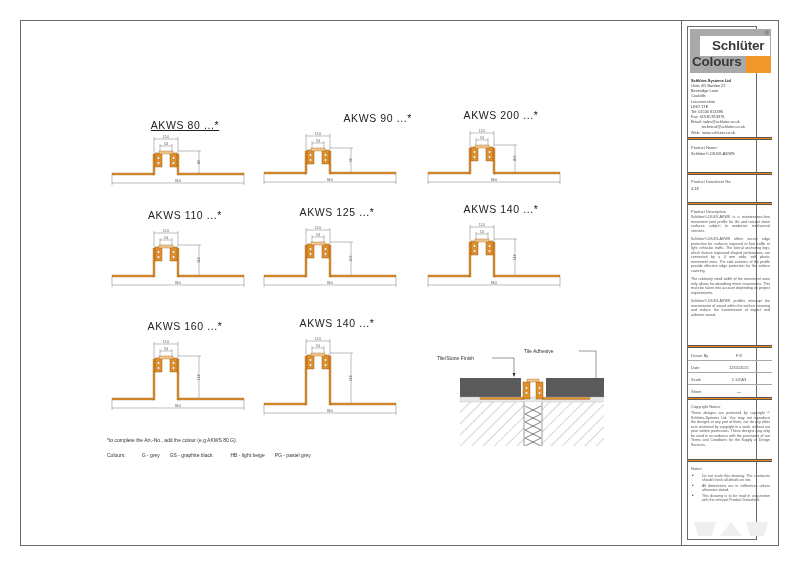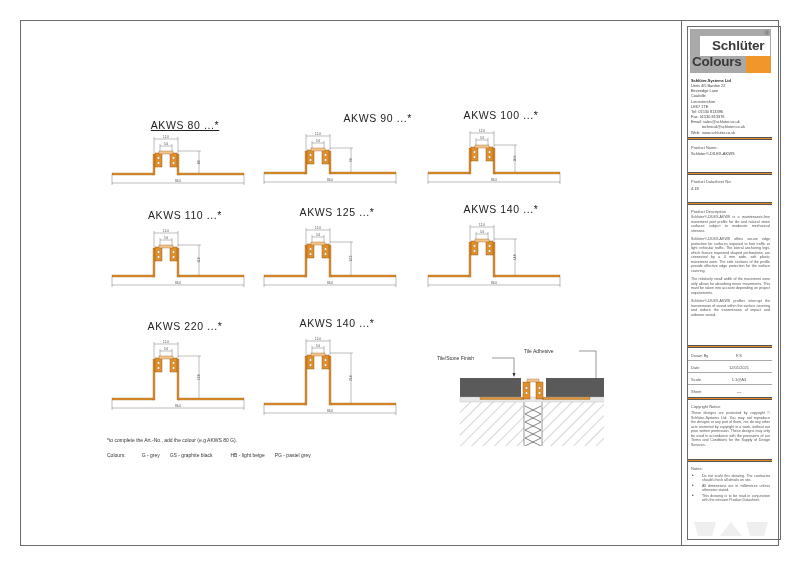--- a/index.html
+++ b/index.html
@@ -16,21 +16,21 @@
   .profile svg { position: absolute; left: 0; top: 20px; }
 
   .note-line { position: absolute; font-size: 5px; color: #333; white-space: nowrap; }
   .colours { position: absolute; left: 86px; top: 431px; font-size: 5px; color: #333; display: flex; gap: 10px; }
   .colours span { white-space: nowrap; }
 
   .section { position: absolute; left: 403px; top: 325px; width: 180px; height: 100px; }
   .section .lbl { position: absolute; font-size: 5px; color: #333; white-space: nowrap; }
 
   
-  .sidebar { position: absolute; left: 687px; top: 26px; width: 94px; height: 514px; border: 1px solid #6b6b6b; }
+  .sidebar { position: absolute; left: 687px; top: 26px; width: 70px; height: 514px; border: 1px solid #6b6b6b; }
   .logo { position: absolute; left: 2px; top: 2px; width: 81px; height: 44px; background: #a9a9a9; }
   .logo .white { position: absolute; left: 10px; top: 7px; width: 70px; height: 20px; background: #fff; }
   .logo .orange { position: absolute; left: 56px; top: 27px; width: 25px; height: 17px; background: #f0962a; }
   .logo .w1 { position: absolute; left: 22px; top: 9px; font-size: 13.5px; font-weight: bold; color: #3a3a3a; letter-spacing: -0.2px; }
   .logo .w2 { position: absolute; left: 2px; top: 25px; font-size: 13.5px; font-weight: bold; color: #3a3a3a; letter-spacing: -0.2px; }
   .logo .reg { position: absolute; right: 2px; top: 1px; font-size: 6px; color: #555; }
 
   .addr { position: absolute; left: 3px; top: 51px; width: 80px; font-size: 3.9px; line-height: 5.15px; color: #444; }
   .addr .co { font-weight: bold; color: #222; }
 
@@ -114,21 +114,21 @@
         <line x1="68" y1="18" x2="91" y2="18" stroke="#555" stroke-width="0.4"></line>
         <line x1="89" y1="18" x2="89" y2="42" stroke="#555" stroke-width="0.4"></line>
         <text x="87" y="33" font-size="3" text-anchor="middle" fill="#444" transform="rotate(-90 87 30)" font-family="Liberation Sans, sans-serif">9.0</text>
         <line x1="2" y1="52" x2="134" y2="52" stroke="#555" stroke-width="0.4"></line>
         <line x1="2" y1="44" x2="2" y2="54" stroke="#555" stroke-width="0.4"></line>
         <line x1="134" y1="44" x2="134" y2="54" stroke="#555" stroke-width="0.4"></line>
         <text x="68" y="51" font-size="3" text-anchor="middle" fill="#444" font-family="Liberation Sans, sans-serif">86.0</text>
       </svg>
   </div>
   <div class="profile" style="left:405px; top:86px;">
-    <div class="ptitle" style="top:2px;">AKWS 100 ...*</div>
+    <div class="ptitle" style="top:2px;">AKWS 200 ...*</div>
     <svg width="150" height="70" class="pdraw">
         <rect x="2" y="45" width="42" height="2" fill="#e3902a" stroke="#7a4a10" stroke-width="0.3"></rect>
         <rect x="68" y="45" width="66" height="2" fill="#e3902a" stroke="#7a4a10" stroke-width="0.3"></rect>
         <rect x="43" y="21" width="2" height="26" fill="#e3902a" stroke="#7a4a10" stroke-width="0.3"></rect>
         <rect x="67" y="21" width="2" height="26" fill="#e3902a" stroke="#7a4a10" stroke-width="0.3"></rect>
         <rect x="45" y="20" width="7" height="14" fill="#e3902a" stroke="#7a4a10" stroke-width="0.4"></rect>
         <rect x="60" y="20" width="7" height="14" fill="#e3902a" stroke="#7a4a10" stroke-width="0.4"></rect>
         <rect x="49" y="18" width="14" height="3" fill="#f4c48a" stroke="#7a4a10" stroke-width="0.3"></rect>
         <circle cx="48.5" cy="25" r="1.3" fill="#fff" stroke="#7a4a10" stroke-width="0.3"></circle>
         <circle cx="63.5" cy="25" r="1.3" fill="#fff" stroke="#7a4a10" stroke-width="0.3"></circle>
@@ -238,21 +238,21 @@
         <line x1="68" y1="18" x2="91" y2="18" stroke="#555" stroke-width="0.4"></line>
         <line x1="89" y1="18" x2="89" y2="54" stroke="#555" stroke-width="0.4"></line>
         <text x="87" y="39" font-size="3" text-anchor="middle" fill="#444" transform="rotate(-90 87 36)" font-family="Liberation Sans, sans-serif">14.0</text>
         <line x1="2" y1="64" x2="134" y2="64" stroke="#555" stroke-width="0.4"></line>
         <line x1="2" y1="56" x2="2" y2="66" stroke="#555" stroke-width="0.4"></line>
         <line x1="134" y1="56" x2="134" y2="66" stroke="#555" stroke-width="0.4"></line>
         <text x="68" y="63" font-size="3" text-anchor="middle" fill="#444" font-family="Liberation Sans, sans-serif">86.0</text>
       </svg>
   </div>
   <div class="profile" style="left:89px; top:297px;">
-    <div class="ptitle" style="top:2px;">AKWS 220 ...*</div>
+    <div class="ptitle" style="top:2px;">AKWS 160 ...*</div>
     <svg width="150" height="90" class="pdraw">
         <rect x="2" y="60" width="42" height="2" fill="#e3902a" stroke="#7a4a10" stroke-width="0.3"></rect>
         <rect x="68" y="60" width="66" height="2" fill="#e3902a" stroke="#7a4a10" stroke-width="0.3"></rect>
         <rect x="43" y="21" width="2" height="41" fill="#e3902a" stroke="#7a4a10" stroke-width="0.3"></rect>
         <rect x="67" y="21" width="2" height="41" fill="#e3902a" stroke="#7a4a10" stroke-width="0.3"></rect>
         <rect x="45" y="20" width="7" height="14" fill="#e3902a" stroke="#7a4a10" stroke-width="0.4"></rect>
         <rect x="60" y="20" width="7" height="14" fill="#e3902a" stroke="#7a4a10" stroke-width="0.4"></rect>
         <rect x="49" y="18" width="14" height="3" fill="#f4c48a" stroke="#7a4a10" stroke-width="0.3"></rect>
         <circle cx="48.5" cy="25" r="1.3" fill="#fff" stroke="#7a4a10" stroke-width="0.3"></circle>
         <circle cx="63.5" cy="25" r="1.3" fill="#fff" stroke="#7a4a10" stroke-width="0.3"></circle>

